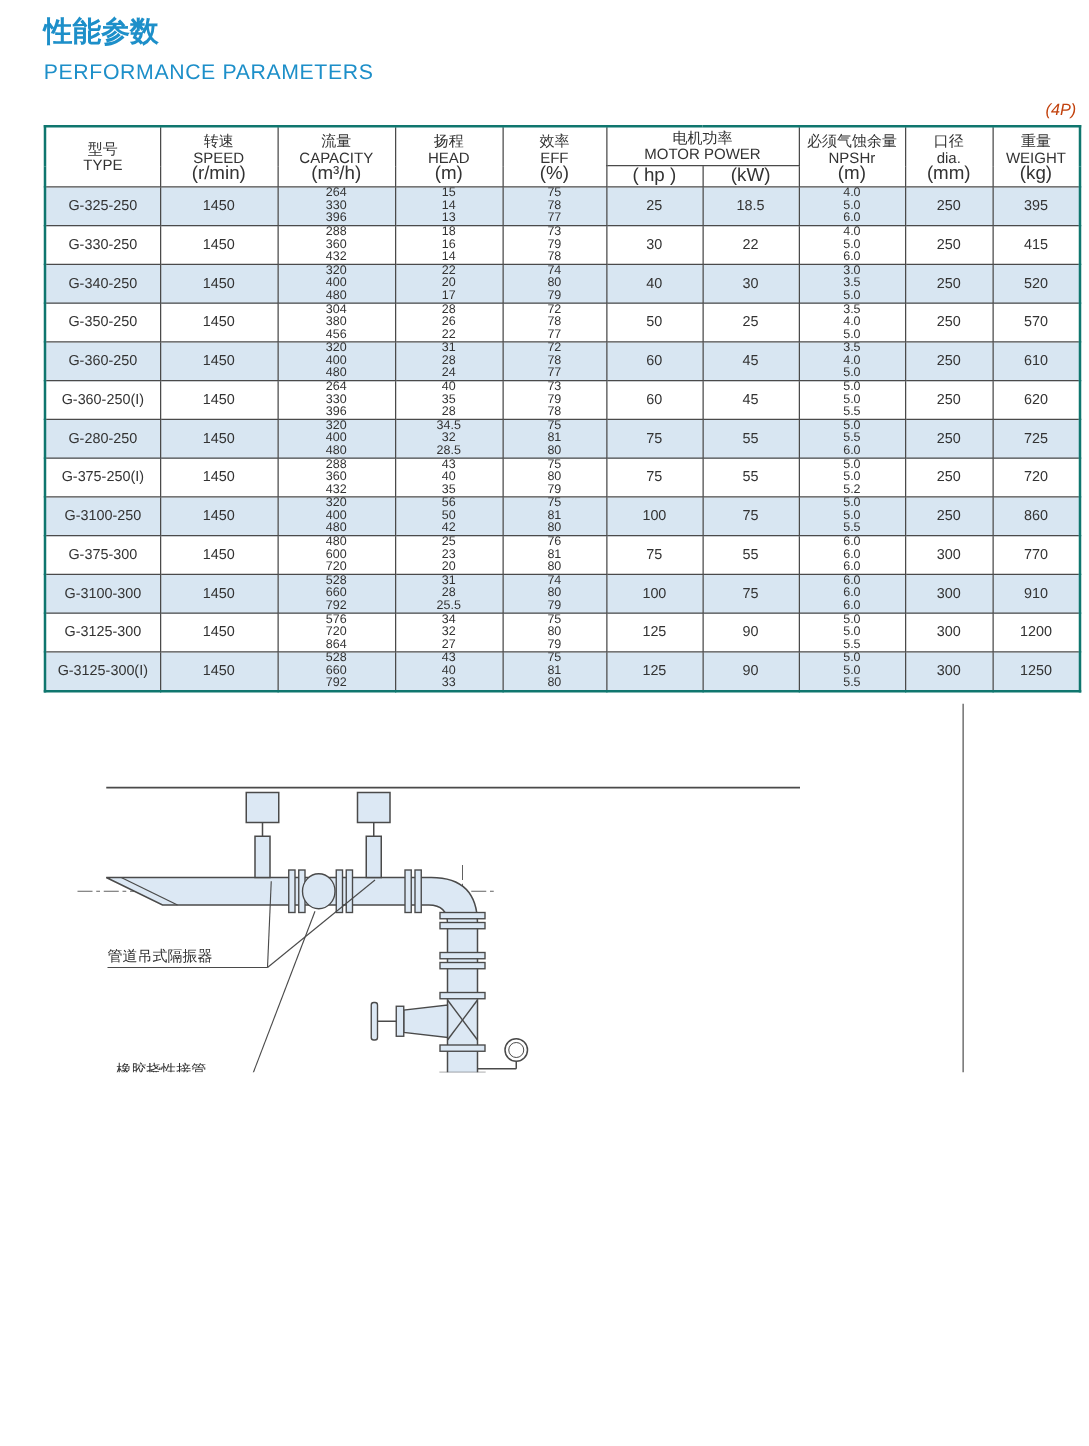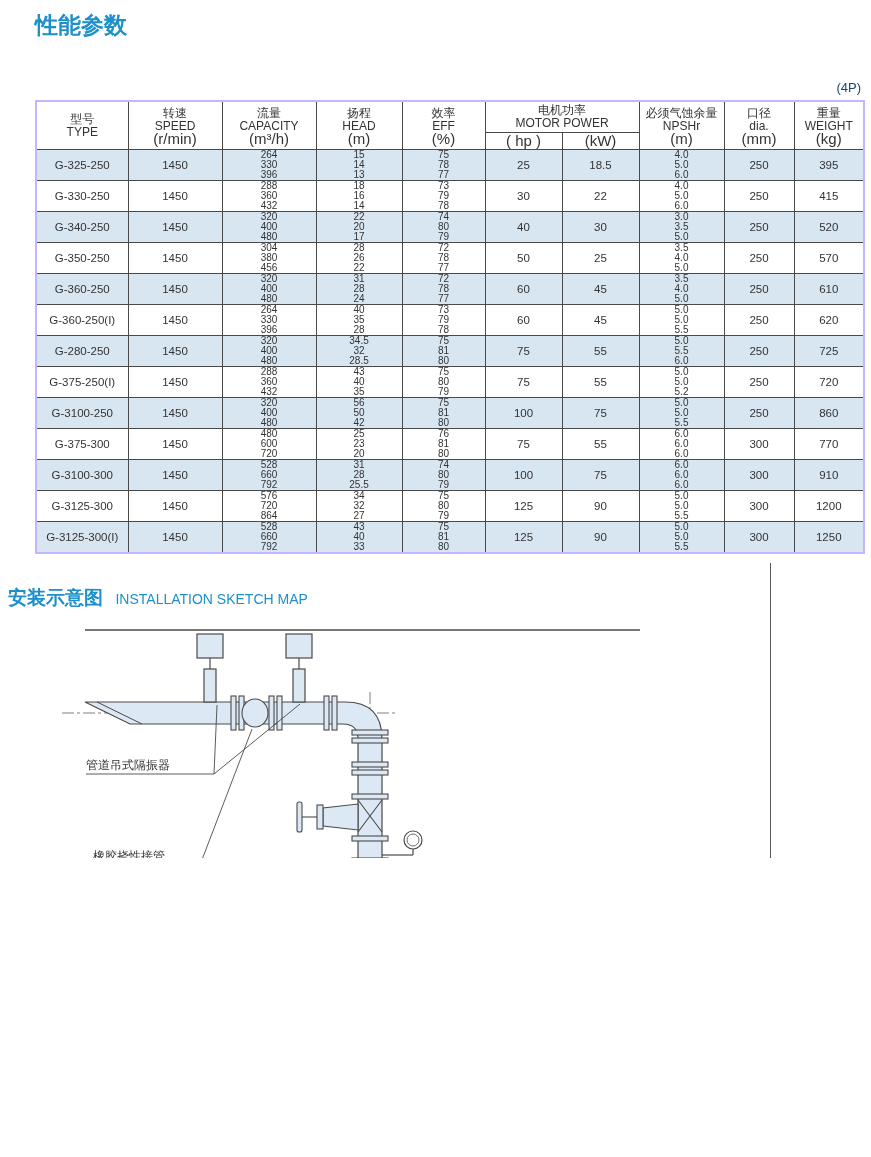--- a/index.html
+++ b/index.html
@@ -1,24 +1,24 @@
 <!DOCTYPE html>
 <html><head>
 <meta charset="utf-8">
 <style>
   html,body{margin:0;padding:0;background:#fff;}
   .page{position:relative;width:871px;height:858px;background:#fff;overflow:hidden;
         font-family:"Liberation Sans","DejaVu Sans",sans-serif;color:#333;}
   
   .title-cn{position:absolute;left:35px;top:10px;font-size:23px;font-weight:bold;color:#1d8fc9;}
   .title-en{position:absolute;left:35px;top:48px;font-size:17px;color:#1d8fc9;letter-spacing:.5px;}
-  .pole-note{position:absolute;right:10px;top:80px;font-size:13px;color:#0c4a6e;}
+  .pole-note{position:absolute;right:10px;top:80px;font-size:13px;color:#c2410c;font-style:italic;}
   
   table.perf{position:absolute;left:35px;top:100px;width:828px;border-collapse:collapse;
-             table-layout:fixed;border:2px solid #c4b5fd;}
+             table-layout:fixed;border:2px solid #0f766e;}
   table.perf th,table.perf td{border:1px solid #4a4a4a;padding:0;text-align:center;vertical-align:middle;}
   table.perf thead th{background:#fff;font-weight:normal;height:auto;padding:2px 0;}
   .h-cn{font-size:12px;line-height:13px;}
   .h-en{font-size:12px;line-height:13px;}
   .h-unit{font-size:15px;line-height:12px;}
   table.perf tbody tr{height:30px;}
   table.perf tbody tr.alt{background:#d8e6f2;}
   table.perf td{font-size:11.5px;}
   table.perf td.multi{font-size:10px;}
   table.perf td.multi div{line-height:10px;}
@@ -30,20 +30,21 @@
   svg text{font-family:"Liberation Sans","DejaVu Sans",sans-serif;}
   .lbl{font-size:12px;fill:#333;}
   .dim{font-size:9px;fill:#333;}
 </style>
 </head>
 <body>
 
 <div class="page">
 
   <div class="title-cn">性能参数</div>
+  <div class="title-en">PERFORMANCE PARAMETERS</div>
   <div class="pole-note">(4P)</div>
 
   <table class="perf">
     <colgroup>
       <col style="width:92px">
         <col style="width:94px">
         <col style="width:94px">
         <col style="width:86px">
       <col style="width:83px">
         <col style="width:77px">
@@ -468,24 +469,20 @@
             <div>5.0</div>
             <div>5.0</div>
             <div>5.5</div>
           </td>
           <td>300</td>
           <td>1250</td>
         </tr>
       </tbody>
   </table>
 
-  <div class="sketch-title">
-    <span class="cn">安装示意图</span>
-    <span class="en">INSTALLATION SKETCH MAP</span>
-  </div>
 
   <svg style="position:absolute;left:0;top:612px;" width="780" height="545" viewBox="0 0 780 545">
     <defs>
       <pattern id="hatch" width="8" height="8" patternUnits="userSpaceOnUse" patternTransform="rotate(45)">
         <line x1="0" y1="0" x2="0" y2="8" stroke="#4a4a4a" stroke-width="0.9"></line>
       </pattern>
       <marker id="arr" markerWidth="8" markerHeight="8" refX="4" refY="4" orient="auto">
         <path d="M0,4 L8,1.5 L8,6.5 Z" fill="#333"></path>
       </marker>
     </defs>

